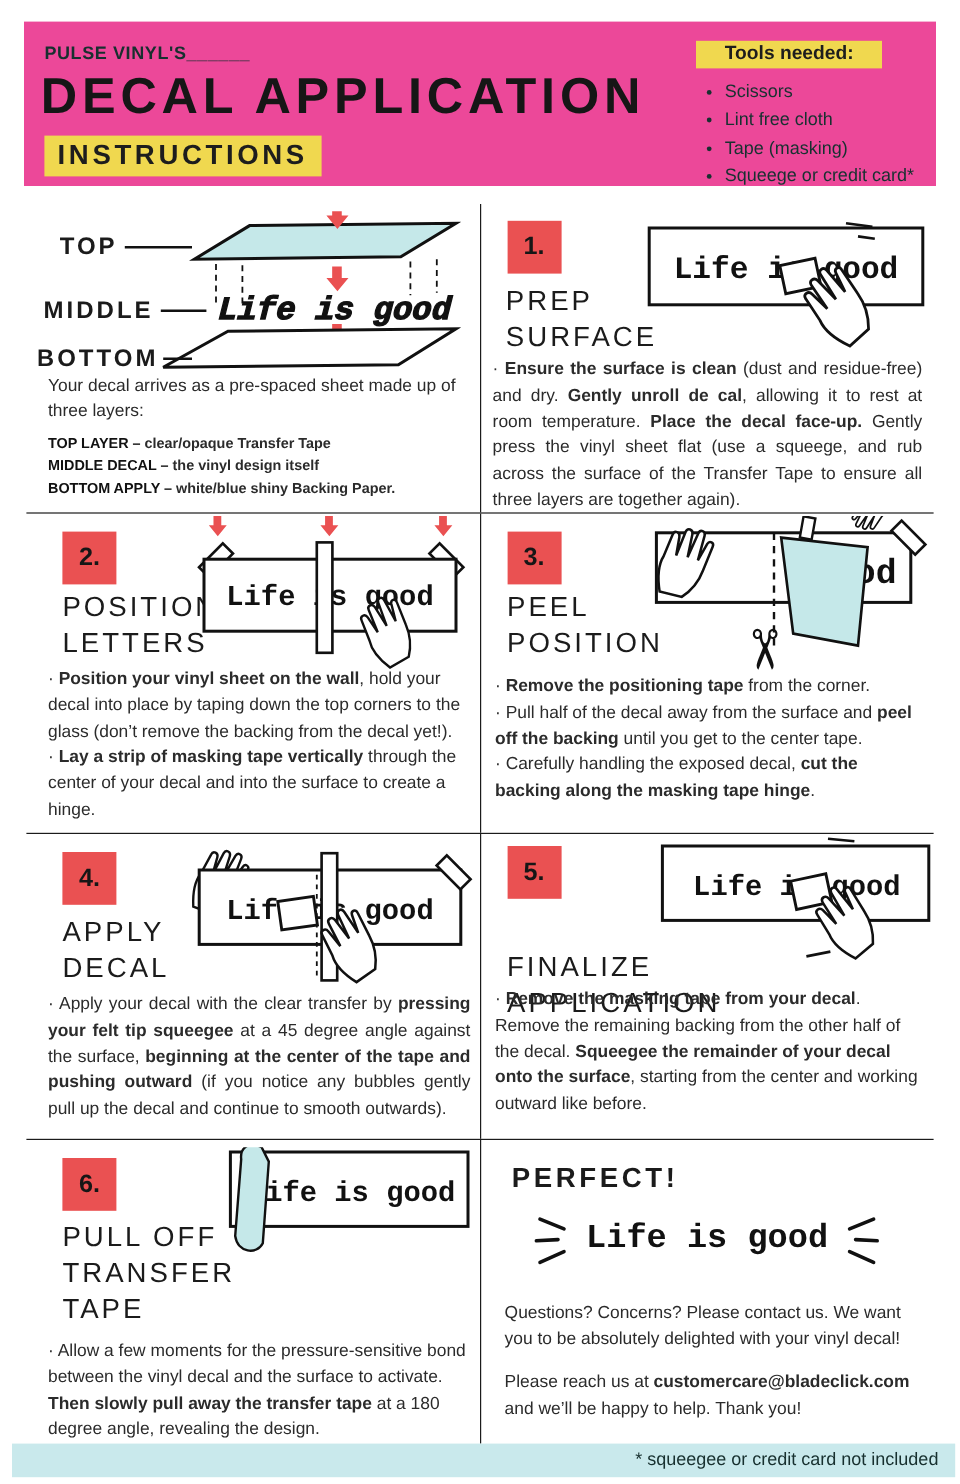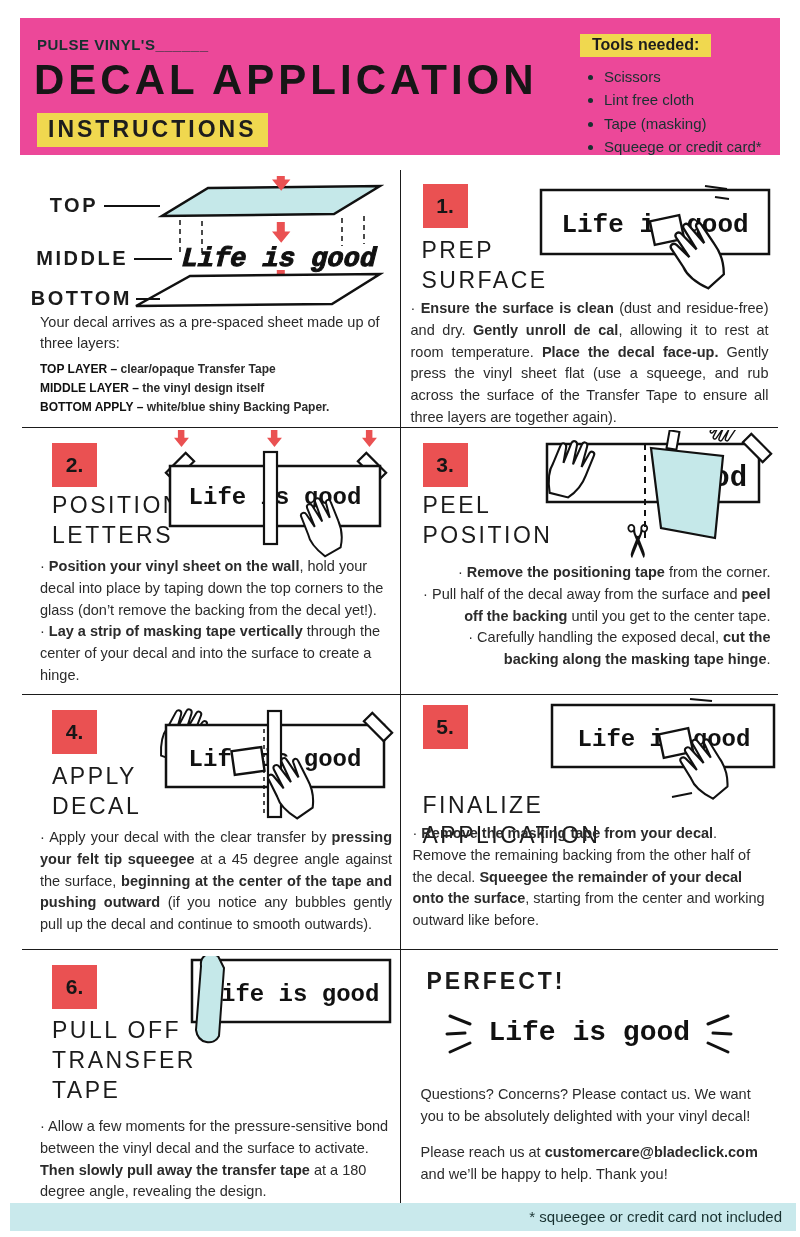--- a/index.html
+++ b/index.html
@@ -6,21 +6,21 @@
   html,body { background:#fff; }
   body { font-family:"Liberation Sans", sans-serif; color:#262626; }
   #page { position:relative; width:800px; height:1237px; background:#fff; overflow:hidden; margin:0 auto; }
 
   
   #header { position:absolute; left:20px; top:18px; width:760px; height:137px; background:#ec4899; }
   .brand { position:absolute; left:17px; top:18px; font-size:15px; font-weight:bold; letter-spacing:.5px; color:#17302f; }
   .big-title { position:absolute; left:14px; top:38px; font-size:42px; font-weight:bold; letter-spacing:4px; color:#161616; white-space:nowrap; }
   .subtitle { position:absolute; left:17px; top:95px; background:#F0D84F; color:#1d1d1d; font-size:23px; font-weight:bold; letter-spacing:3px; padding:3px 11px 4px; }
   .tools { position:absolute; left:560px; top:16px; width:195px; }
-  .tools-label { display:inline-block; background:#F0D84F; font-size:16px; font-weight:bold; color:#1d1d1d; padding:2px 12px 3px; }
+  .tools-label { display:inline-block; background:#F0D84F; font-size:16px; font-weight:bold; color:#1d1d1d; padding:2px 24px 3px; }
   .tools ul { margin:8px 0 0 24px; font-size:15px; line-height:1.55; color:#173130; }
 
   
   #grid { position:absolute; left:22px; top:170px; width:756px; }
   .row { display:flex; border-bottom:1.5px solid #1b1b1b; }
   .row.last { border-bottom:none; }
   .cell { flex:1 1 0; position:relative; }
   .cell.right { border-left:1.5px solid #1b1b1b; }
   .r1 { height:258px; } .r2 { height:267px; } .r3 { height:255px; } .r4 { height:253px; }
 
@@ -96,21 +96,21 @@
           <text class="decal" transform="translate(148,90) skewX(-14)" font-size="27" fill="#fff" stroke="#111" stroke-width="1.1">Life is good</text>
           <text class="diagram-label" x="96" y="89" font-size="20" text-anchor="end">MIDDLE</text>
           <path d="M102,83 L140,83" stroke="#111" stroke-width="2"></path>
           <path d="M158,100 L348,98 L300,128 L104,130 Z" fill="#fff" stroke="#111" stroke-width="2.5"></path>
           <text class="diagram-label" x="100" y="129" font-size="20" text-anchor="end">BOTTOM</text>
           <path d="M104,123 L128,123" stroke="#111" stroke-width="2"></path>
         </svg>
         <div class="intro" style="left:18px; top:142px; width:345px;">Your decal arrives as a pre-spaced sheet made up of three layers:</div>
         <div class="layer-list" style="left:18px; top:190px; width:350px;">
           <div><b>TOP LAYER –</b><span> clear/opaque Transfer Tape</span></div>
-          <div><b>MIDDLE LAYER –</b><span> the vinyl design itself</span></div>
+          <div><b>MIDDLE DECAL –</b><span> the vinyl design itself</span></div>
           <div><b>BOTTOM APPLY –</b><span> white/blue shiny Backing Paper.</span></div>
         </div>
       </div>
 
       <div class="cell right">
         <div class="num-badge" style="left:22px; top:14px;">1.</div>
         <div class="step-title" style="left:21px; top:66px;">PREP
 SURFACE</div>
         <svg class="illus" style="right:5px; top:14px;" width="236" height="112" viewBox="0 0 236 112">
           <rect x="4" y="6" width="228" height="64" fill="#fff" stroke="#111" stroke-width="2.5"></rect>
@@ -156,21 +156,21 @@
           <use href="#hand" transform="translate(40,2) rotate(14) scale(0.95)" fill="#fff" stroke="#111" stroke-width="2.2"></use>
           <path d="M128,14 V112" stroke="#111" stroke-width="2" stroke-dasharray="6,5"></path>
           <g transform="translate(156,10) rotate(10)">
               <rect x="-5" y="-9" width="10" height="18" fill="#fff" stroke="#111" stroke-width="2"></rect>
             </g>
           <path d="M134,18 L206,26 L198,108 L144,98 Z" fill="#C5E8E9" stroke="#111" stroke-width="2.2"></path>
           <use href="#hand" transform="translate(212,18) rotate(205) scale(0.55)" fill="#fff" stroke="#111" stroke-width="2.6"></use>
           <use href="#tape" transform="translate(240,18) rotate(45)"></use>
           <text transform="translate(104,92) rotate(90)" font-size="46" fill="#111">✂</text>
         </svg>
-        <div class="step-body" style="left:12px; top:134px; width:358px;text-align:right;">· <b>Remove the positioning tape</b> from the corner.
+        <div class="step-body" style="left:12px; top:134px; width:358px;">· <b>Remove the positioning tape</b> from the corner.
 · Pull half of the decal away from the surface and <b>peel off the backing</b> until you get to the center tape.
 · Carefully handling the exposed decal, <b>cut the backing along the masking tape hinge</b>.</div>
       </div>
     </div>
 
     <div class="row r3">
       <div class="cell left">
         <div class="num-badge" style="left:30px; top:15px;">4.</div>
         <div class="step-title" style="left:30px; top:67px;">APPLY
 DECAL</div>

